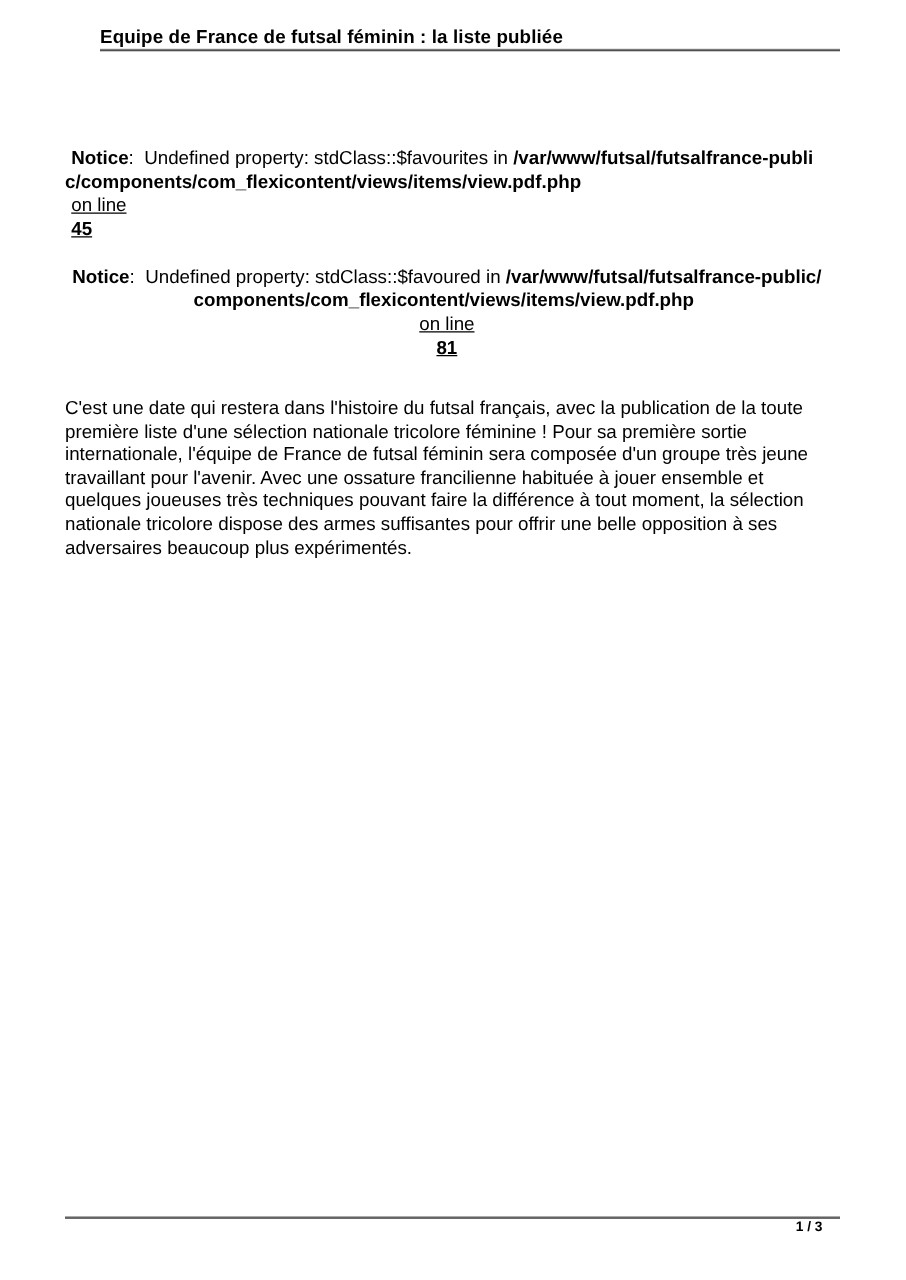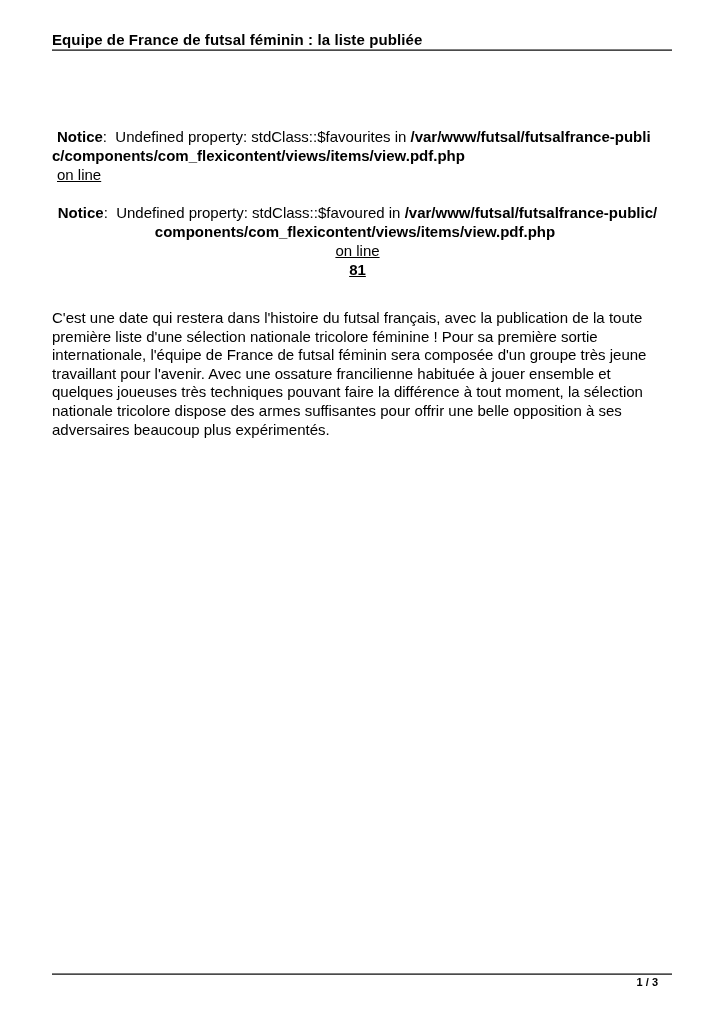--- a/index.html
+++ b/index.html
@@ -11,22 +11,22 @@
   }
   .page {
     width: 725px;
     height: 1024px;
     background: var(--background, #ffffff);
     color: var(--text, #000000);
     position: relative;
     overflow: hidden;
   }
   .doc-header {
-    margin: 0 53px 0 52px;
-    padding-top: 30px;
+    margin: 0 53px 0 80px;
+    padding-top: 20px;
   }
   .doc-title {
     margin: 0;
     font-size: 15px;
     font-weight: bold;
     line-height: 19px;
     letter-spacing: 0.1px;
   }
   .rule {
     height: 2px;
@@ -77,20 +77,21 @@
   <div class="doc-header">
     <h1 class="doc-title">Equipe de France de futsal féminin : la liste publiée</h1>
     <div class="rule"></div>
   </div>
 
   <div class="notices">
 
     <div class="notice">
       <p class="notice-text"><b>Notice</b><span>:  </span><span>Undefined property: stdClass::$favourites in </span><b class="file-path">/var/www/futsal/futsalfrance-public/components/com_flexicontent/views/items/view.pdf.php</b></p>
       <p class="on-line">on line</p>
+      <p class="line-num">45</p>
     </div>
 
     <div class="notice">
       <p class="notice-text"><b>Notice</b><span>:  </span><span>Undefined property: stdClass::$favoured in </span><b class="file-path">/var/www/futsal/futsalfrance-public/components/com_flexicontent/views/items/view.pdf.php</b></p>
       <p class="on-line">on line</p>
       <p class="line-num">81</p>
     </div>
 
   </div>
 

